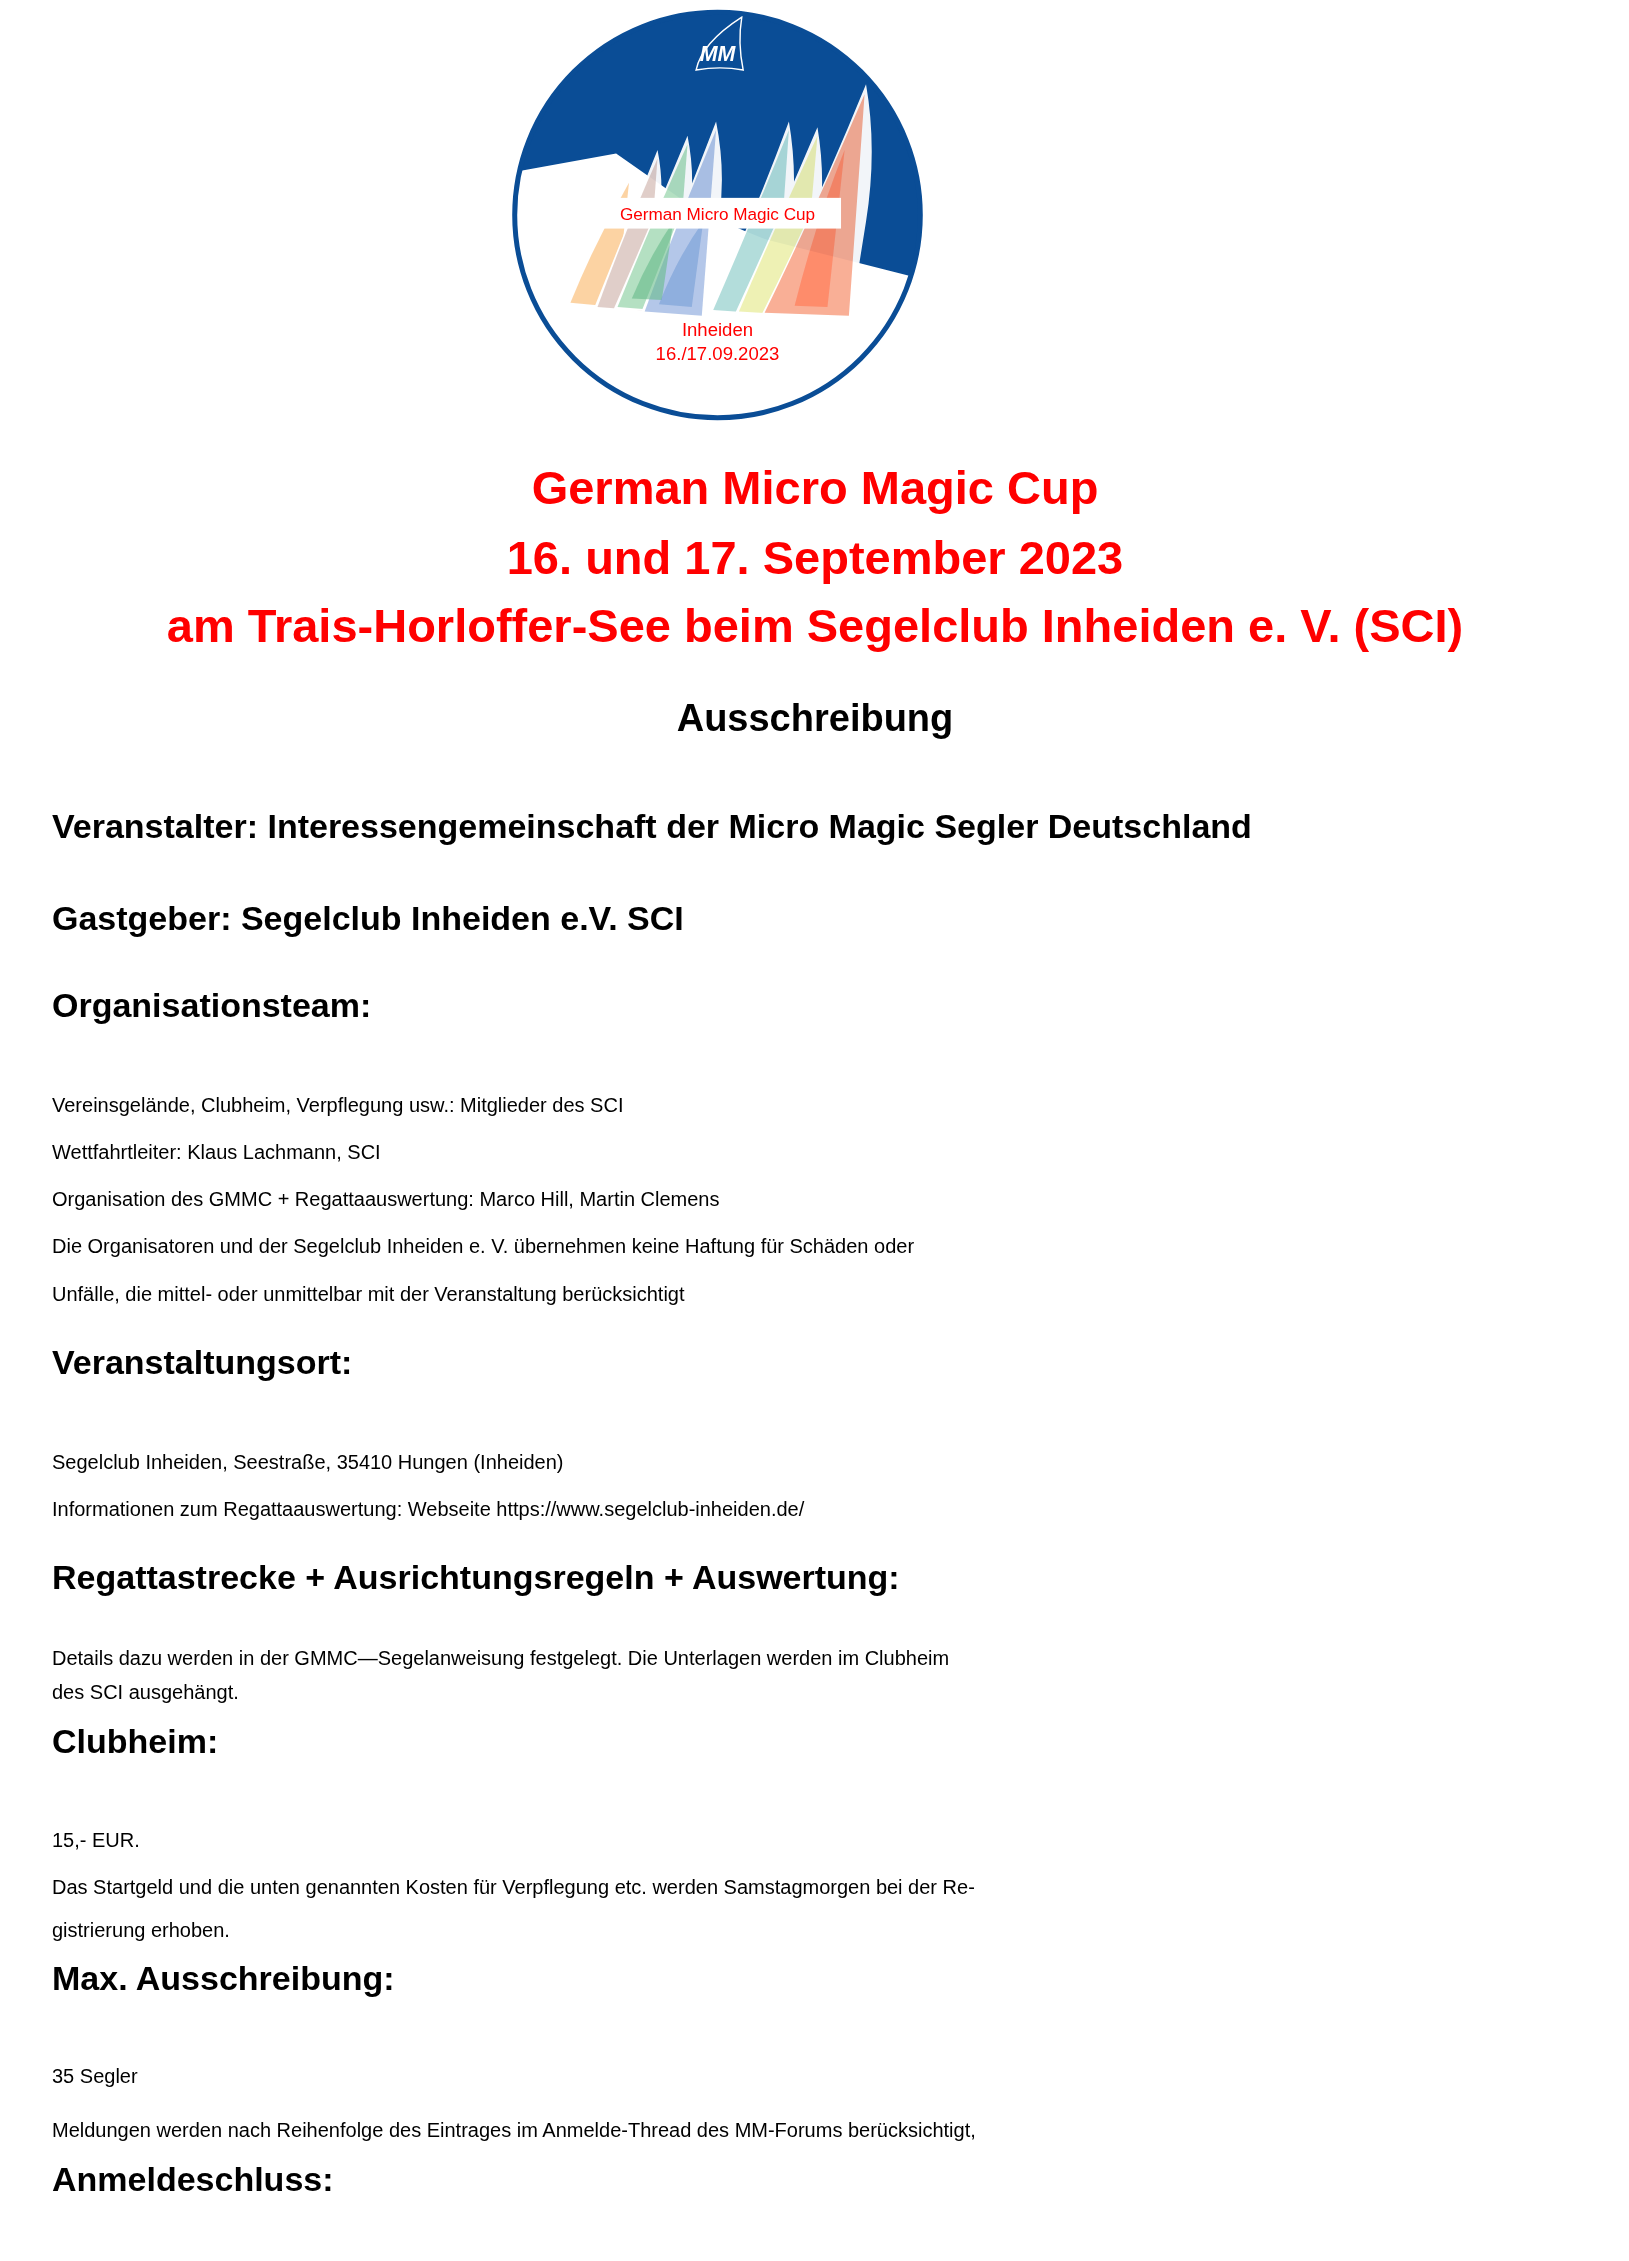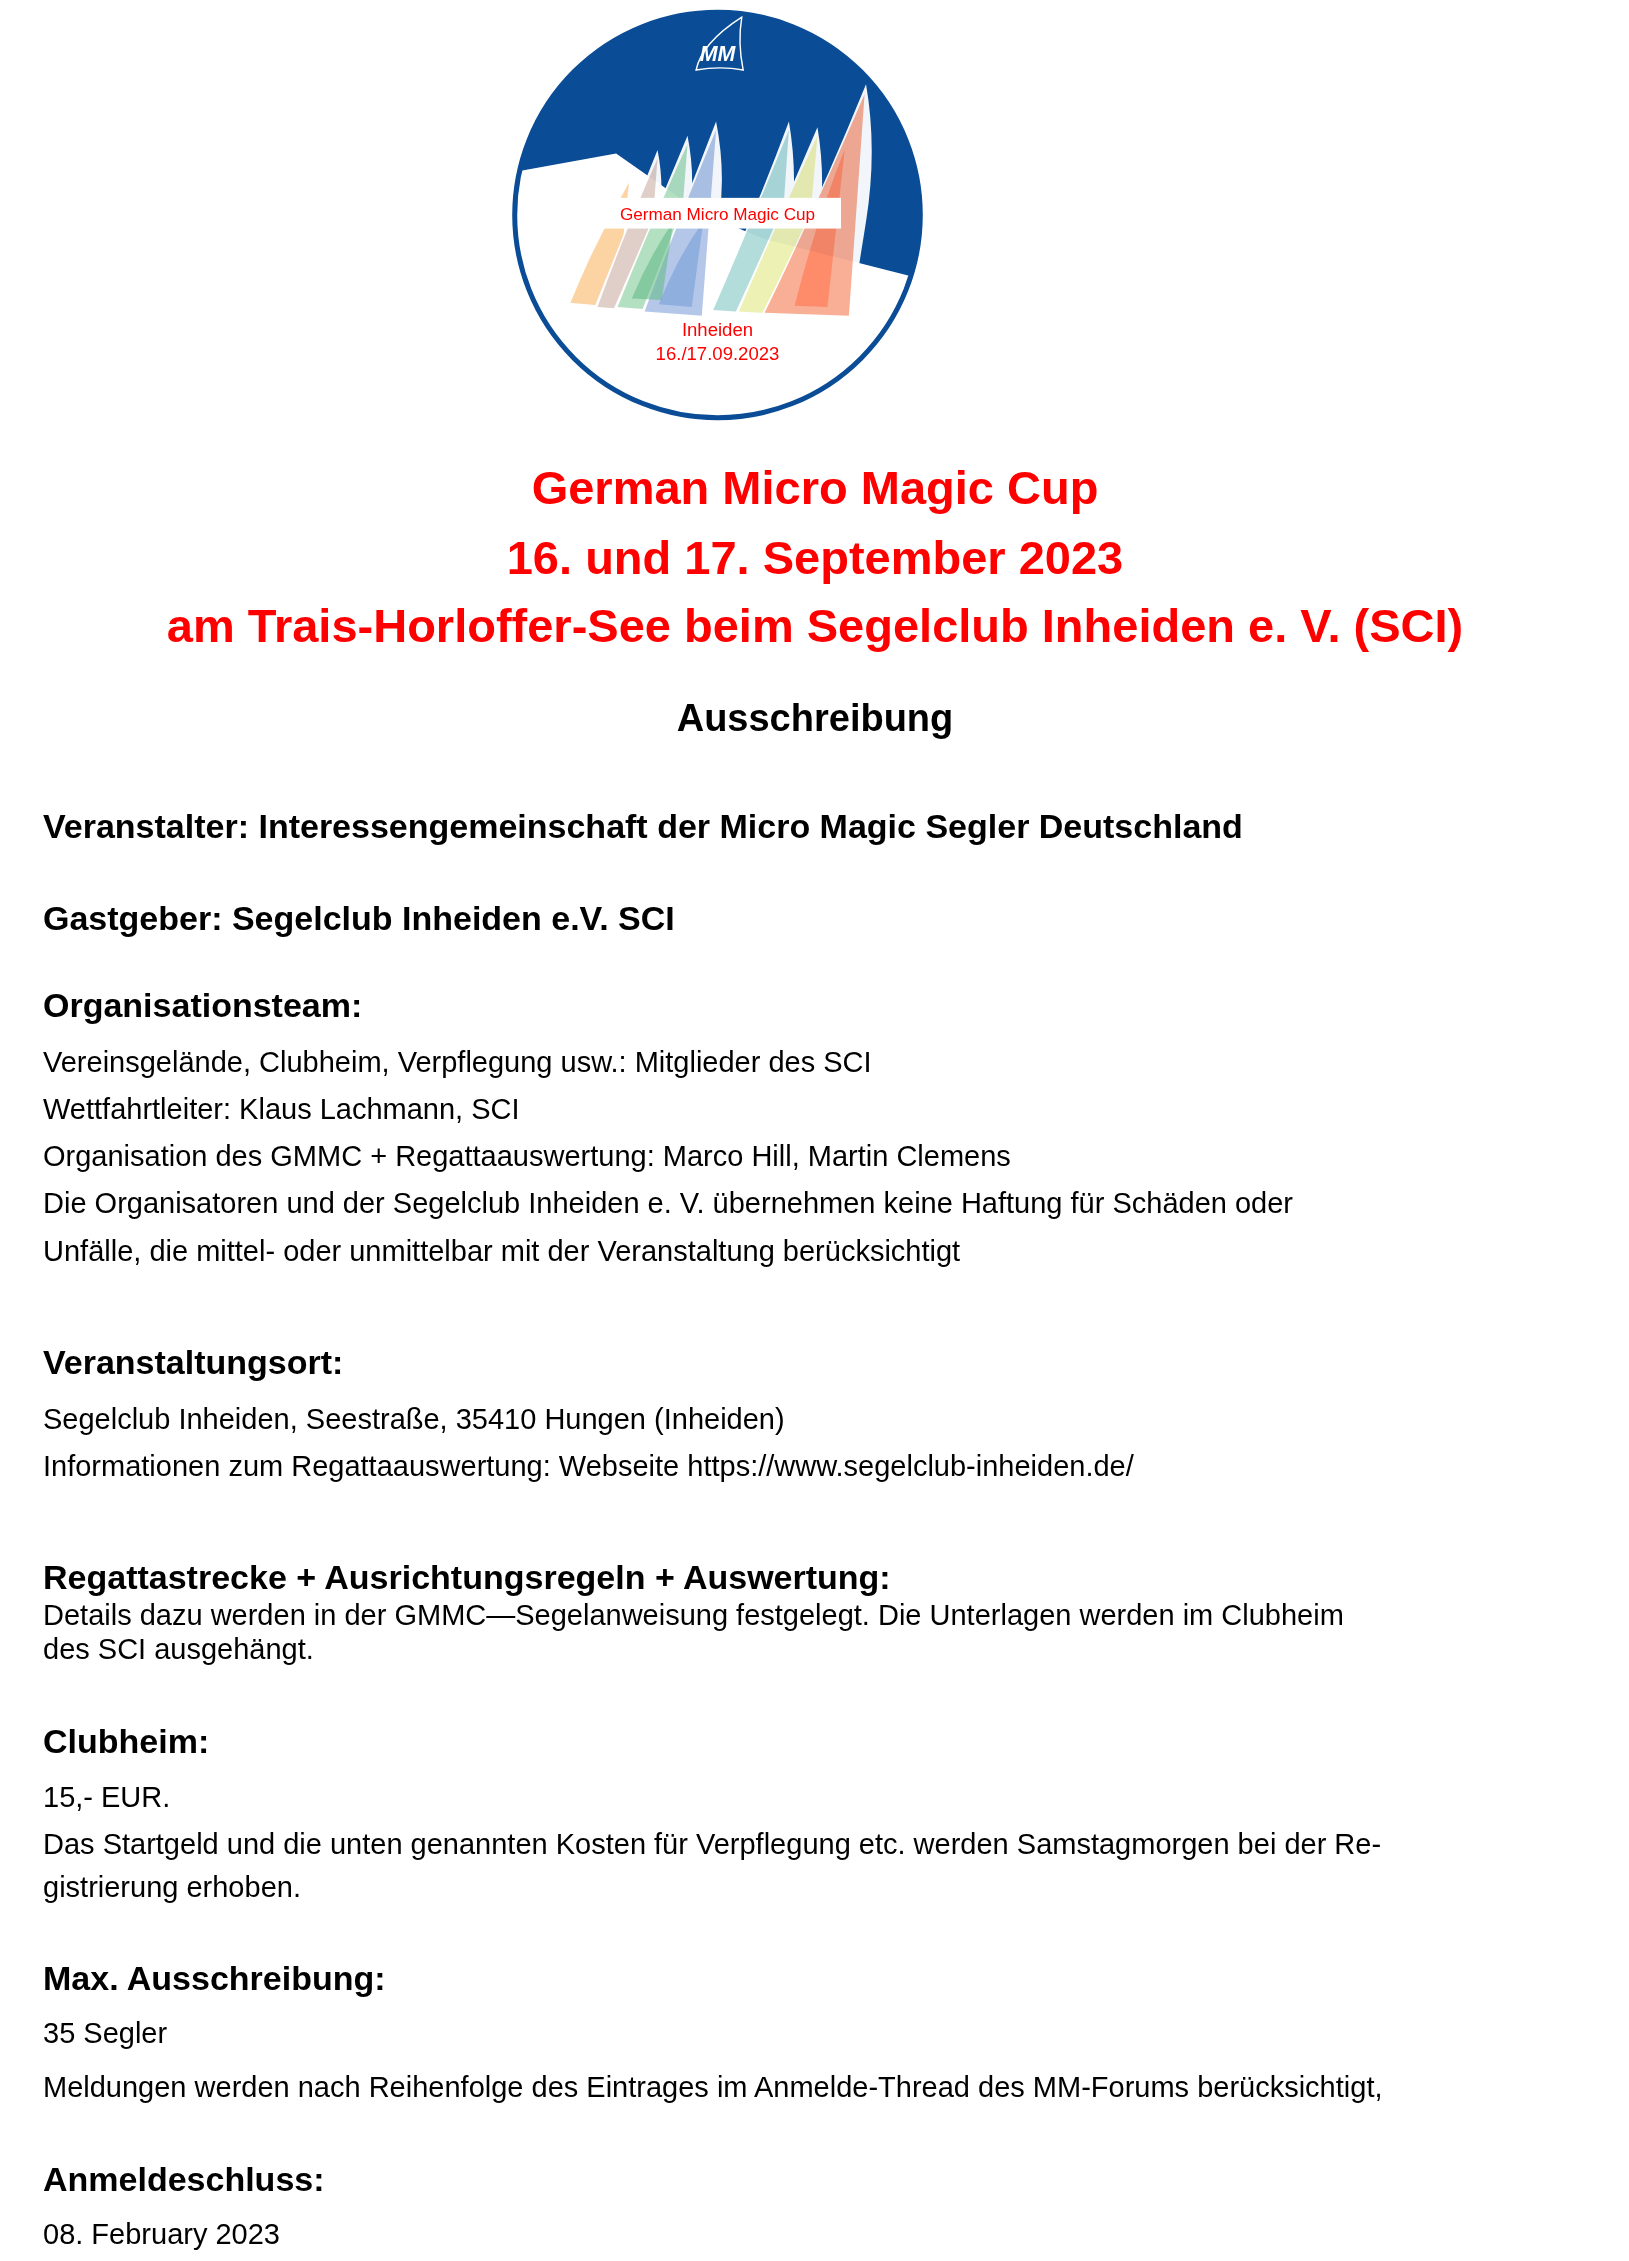--- a/index.html
+++ b/index.html
@@ -2,23 +2,23 @@
 <html style="font-size:11.4px"><head>
 <meta charset="utf-8">
 <style>
   html, body { margin:0; padding:0; background:#ffffff; }
   body { width:1630px; height:2261px; position:relative; overflow:hidden;
          font-family:"Liberation Sans", sans-serif; color:#000; }
   .logo { position:absolute; left:509px; top:7.1px; width:417px; height:416px; }
   .center-line { position:absolute; left:0; width:1630px; text-align:center; white-space:nowrap; }
   .title { color:#ff0000; font-weight:bold; font-size:47px; line-height:1; }
   .subtitle { font-weight:bold; font-size:38px; line-height:1; }
-  .line { position:absolute; left:43px; white-space:nowrap; line-height:1; }
+  .line { position:absolute; left:52px; white-space:nowrap; line-height:1; }
   .h { font-weight:bold; font-size:34px; }
-  .b { font-size:29px; }
+  .b { font-size:20px;margin-top:47px; }
 </style>
 </head>
 <body>
 
 <svg class="logo" viewBox="0 0 584 582" xmlns="http://www.w3.org/2000/svg">
   <defs>
     <clipPath id="circ">
         <circle cx="292" cy="291" r="284"></circle>
       </clipPath>
   </defs>

